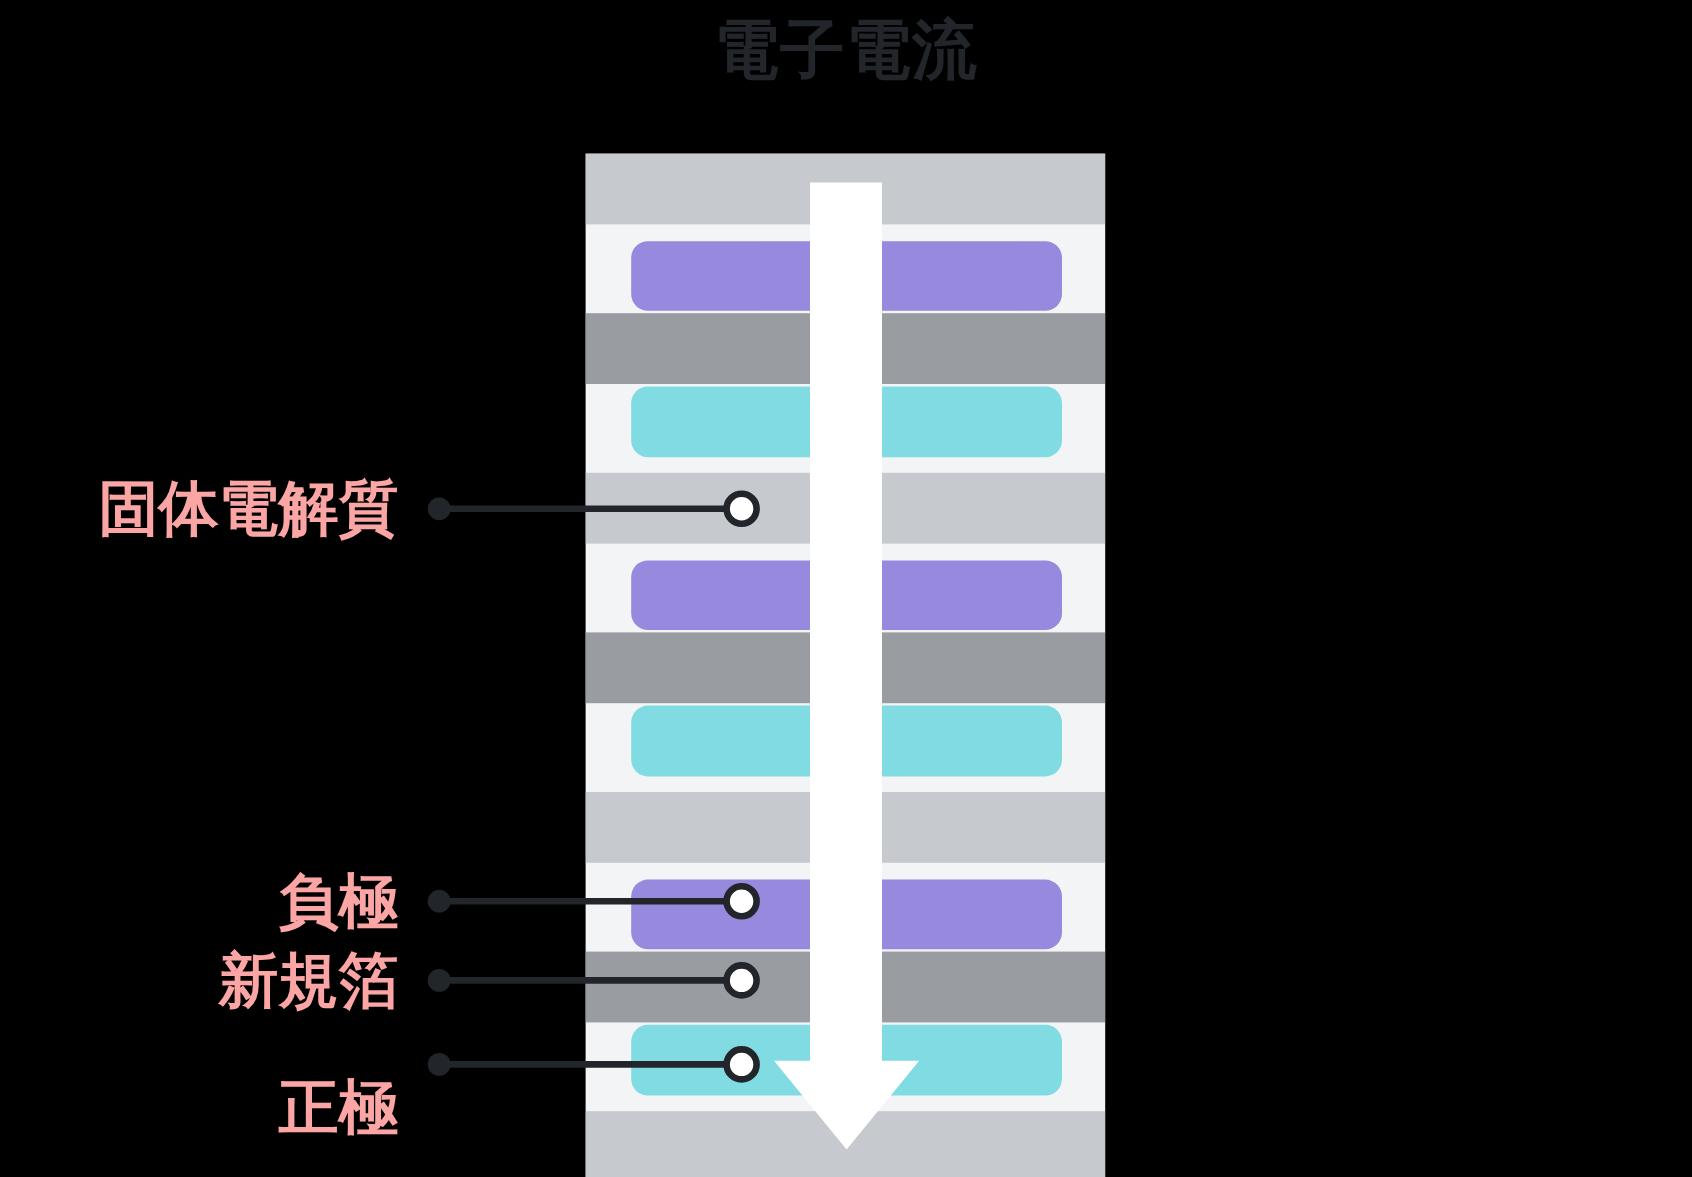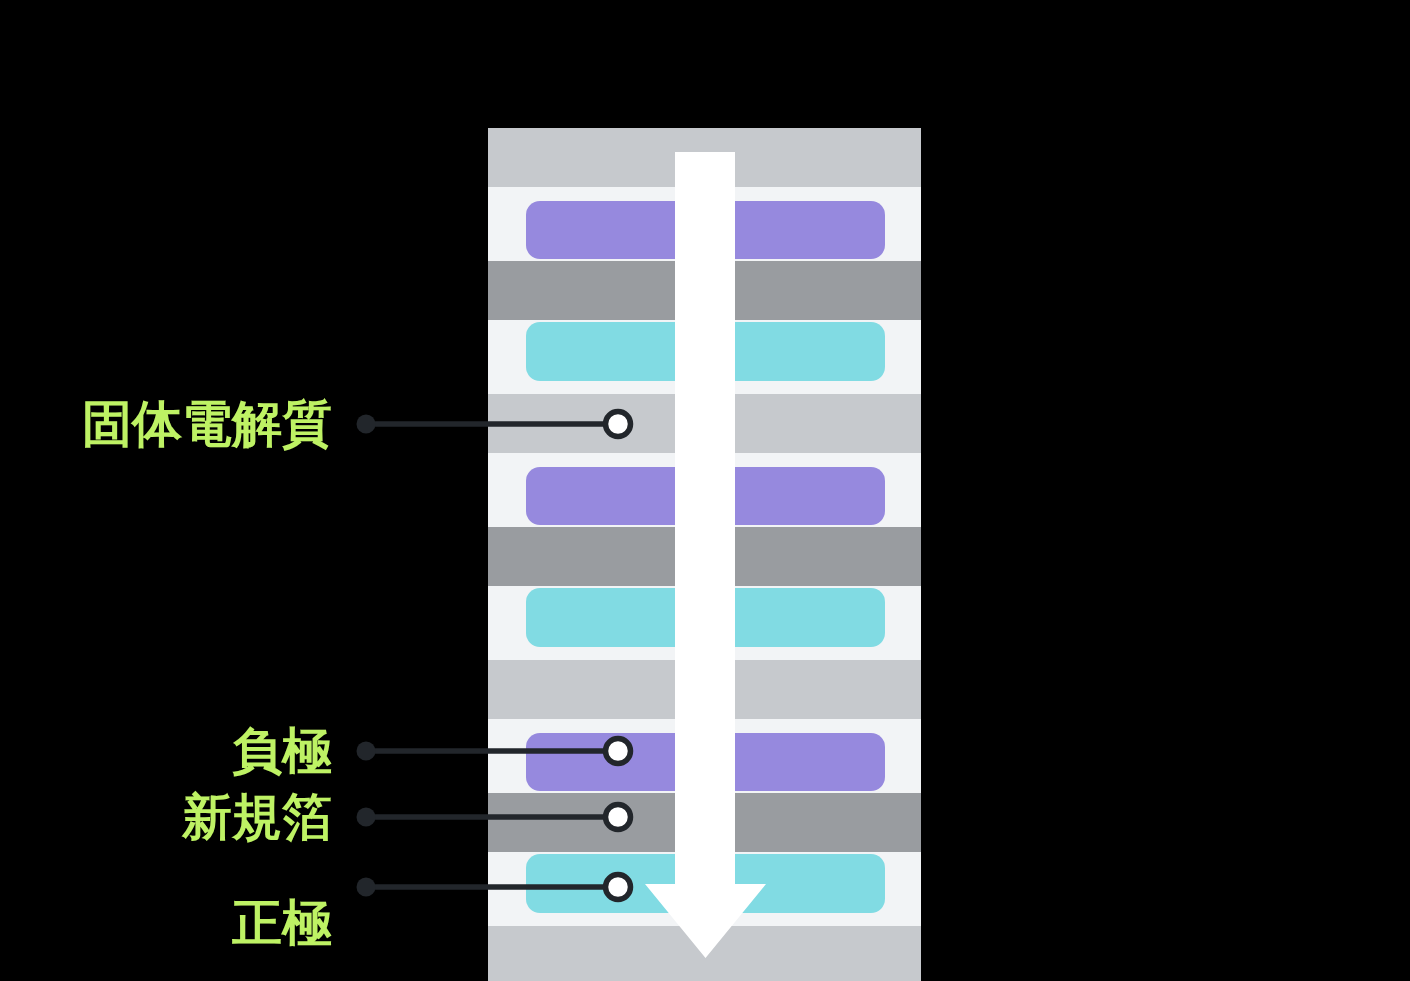--- a/index.html
+++ b/index.html
@@ -66,30 +66,31 @@
     top: 0;
     pointer-events: none;
   }
   .callout-label {
     position: absolute;
     right: 1078px;
     height: 50px;
     line-height: 50px;
     font-size: 50px;
     font-weight: 700;
-    color: #bef264;
+    color: #fca5a5;
     white-space: nowrap;
     text-align: right;
   }
 </style>
 </head>
 <body>
 
 <div class="canvas">
 
+  <div class="title">電子電流</div>
 
   <div class="stack" id="stack">
       <div class="layer electrolyte"></div>
       <div class="layer anode"></div>
       <div class="layer foil"></div>
       <div class="layer cathode"></div>
       <div class="layer electrolyte"></div>
       <div class="layer anode"></div>
       <div class="layer foil"></div>
       <div class="layer cathode"></div>

